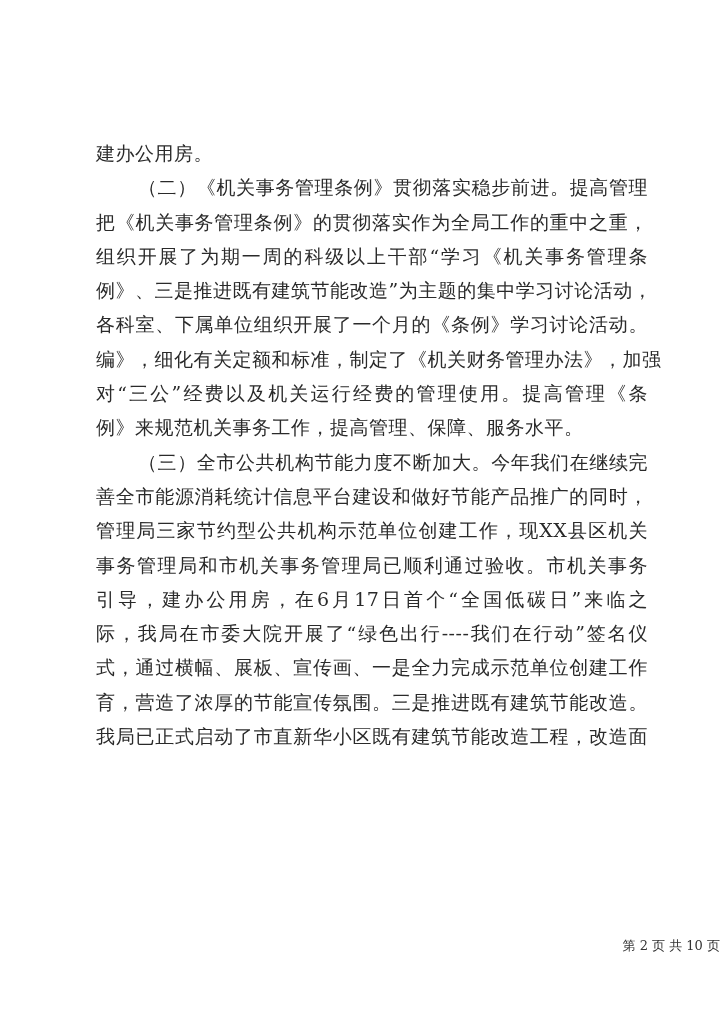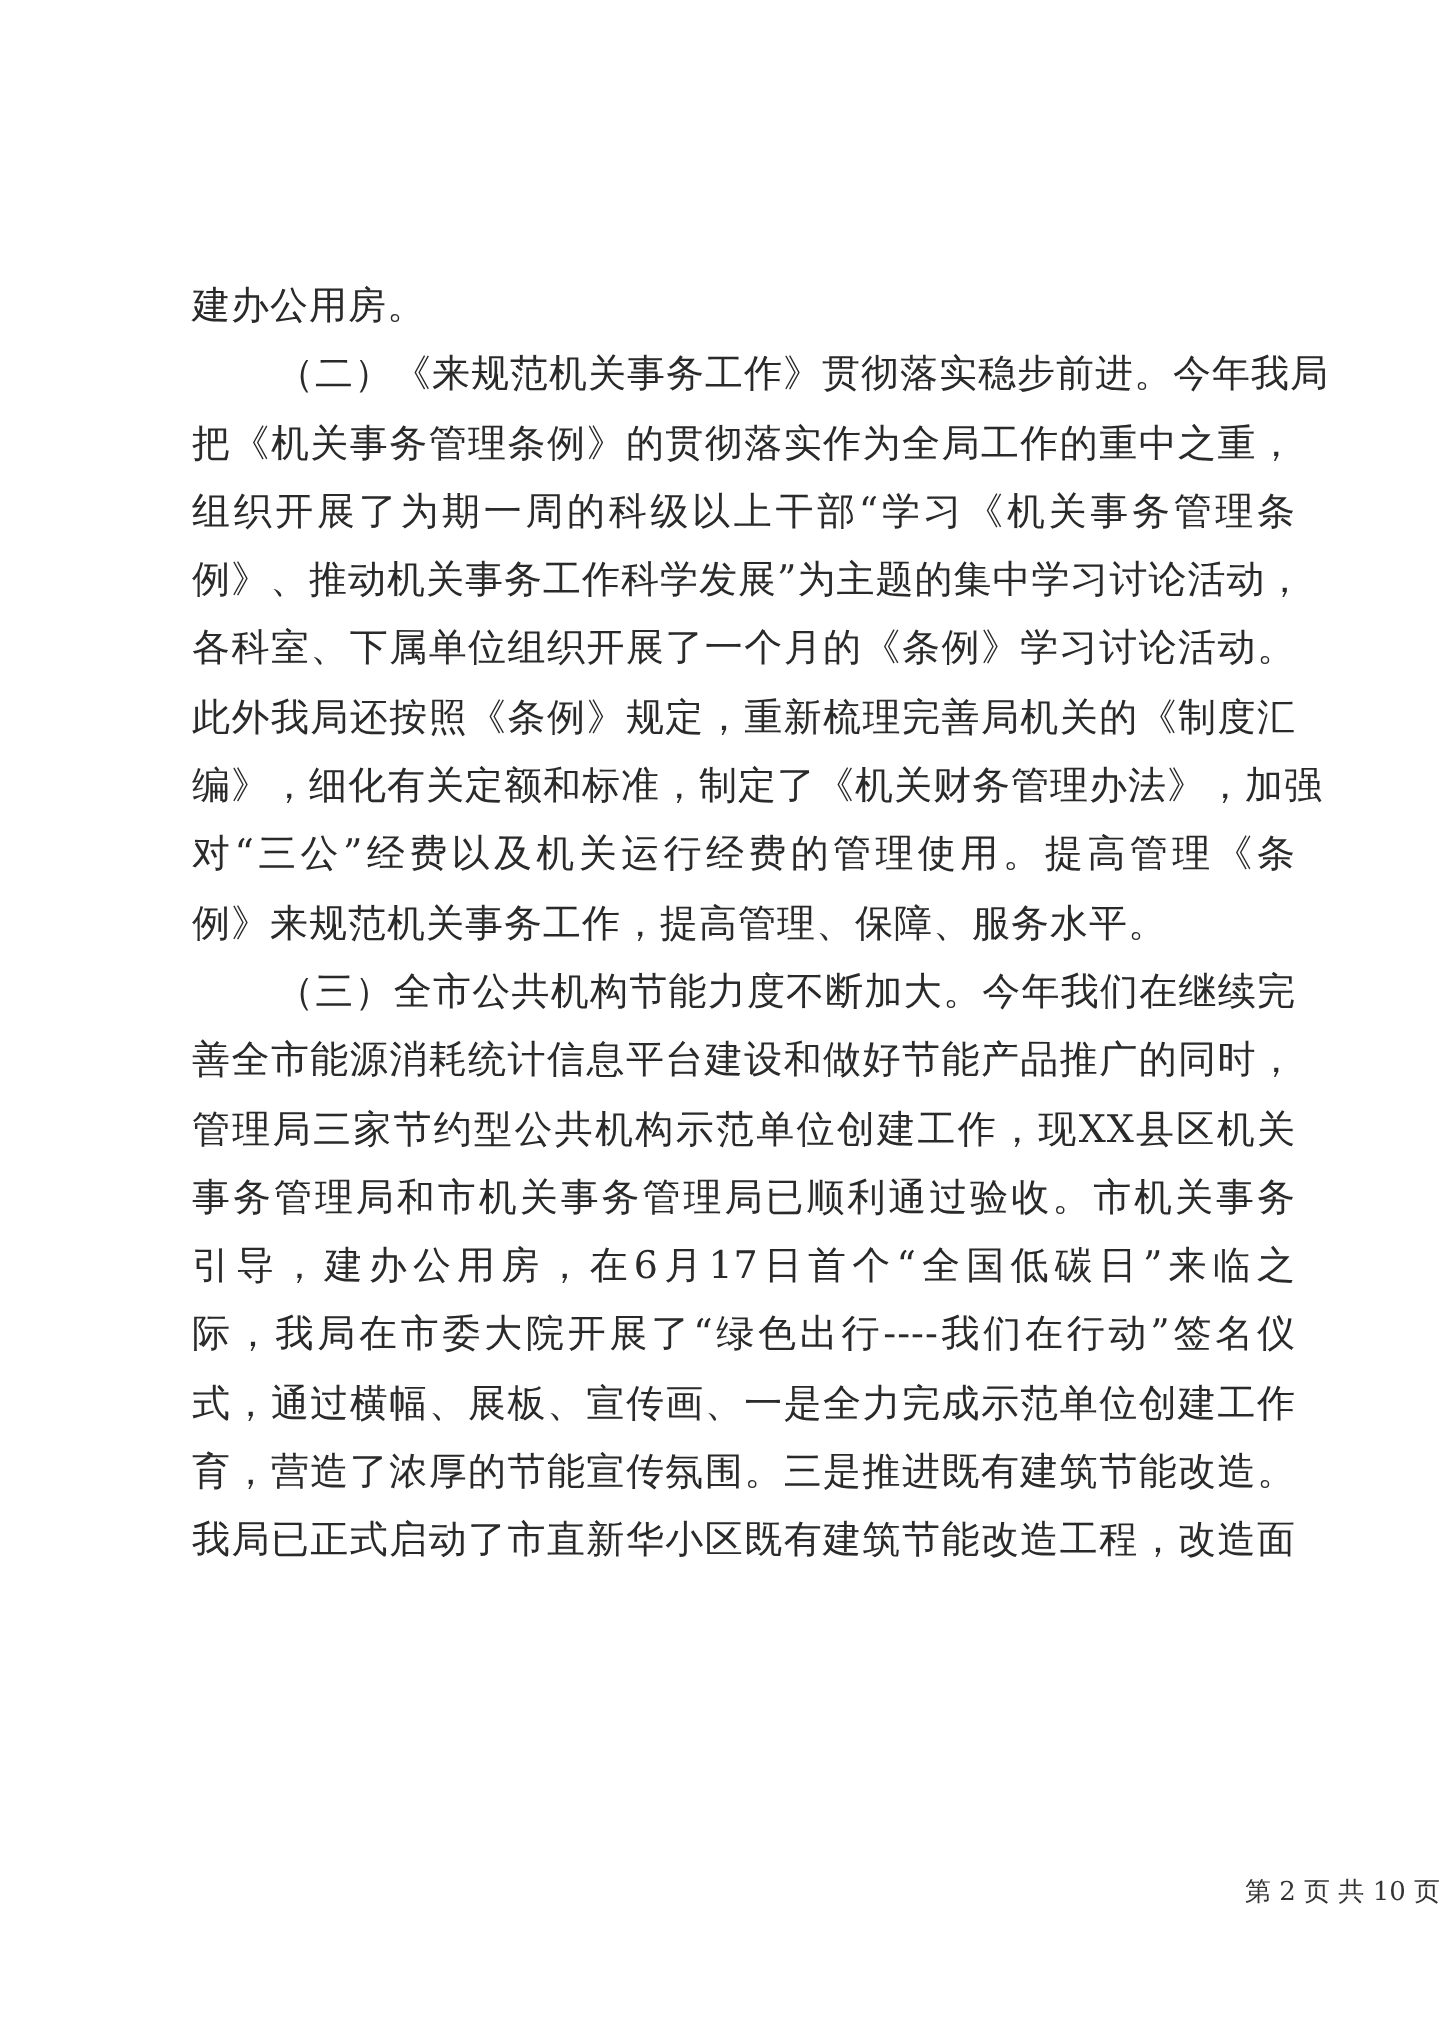--- a/index.html
+++ b/index.html
@@ -18,26 +18,25 @@
     position: absolute; left: 0; top: 937px; width: 720px; text-align: right;
     font-family: "DejaVu Serif", "Liberation Serif", serif; font-size: 13px; color: #333;
   }
 </style>
 </head>
 <body>
 
 <div class="page">
   <div class="body-text" id="body-text">
       <div class="line last">建办公用房。</div>
-      <div class="line indent">（二）《来规范机关事务工作》贯彻落实稳步前进。今年我局</div>
+      <div class="line indent">（二）《机关事务管理条例》贯彻落实稳步前进。提高管理</div>
       <div class="line">把《机关事务管理条例》的贯彻落实作为全局工作的重中之重，</div>
       <div class="line">组织开展了为期一周的科级以上干部“学习《机关事务管理条</div>
-      <div class="line">例》、推动机关事务工作科学发展”为主题的集中学习讨论活动，</div>
+      <div class="line">例》、三是推进既有建筑节能改造”为主题的集中学习讨论活动，</div>
       <div class="line">各科室、下属单位组织开展了一个月的《条例》学习讨论活动。</div>
-      <div class="line">此外我局还按照《条例》规定，重新梳理完善局机关的《制度汇</div>
       <div class="line">编》，细化有关定额和标准，制定了《机关财务管理办法》，加强</div>
       <div class="line">对“三公”经费以及机关运行经费的管理使用。提高管理《条</div>
       <div class="line last">例》来规范机关事务工作，提高管理、保障、服务水平。</div>
       <div class="line indent">（三）全市公共机构节能力度不断加大。今年我们在继续完</div>
       <div class="line">善全市能源消耗统计信息平台建设和做好节能产品推广的同时，</div>
       <div class="line">管理局三家节约型公共机构示范单位创建工作，现XX县区机关</div>
       <div class="line">事务管理局和市机关事务管理局已顺利通过验收。市机关事务</div>
       <div class="line">引导，建办公用房，在6月17日首个“全国低碳日”来临之</div>
       <div class="line">际，我局在市委大院开展了“绿色出行----我们在行动”签名仪</div>
       <div class="line">式，通过横幅、展板、宣传画、一是全力完成示范单位创建工作</div>

